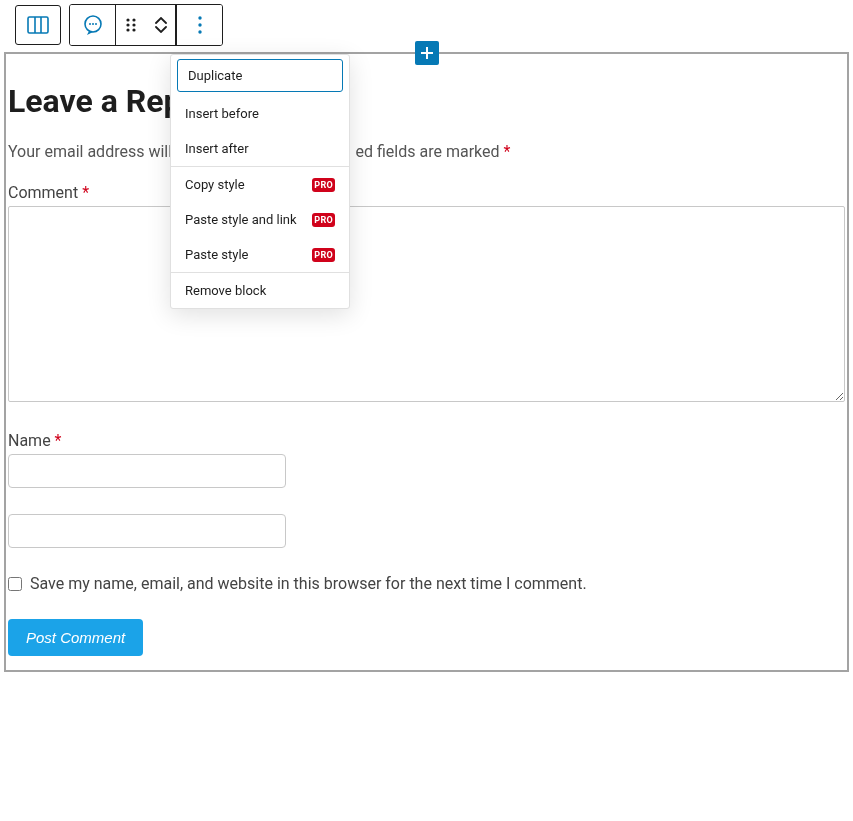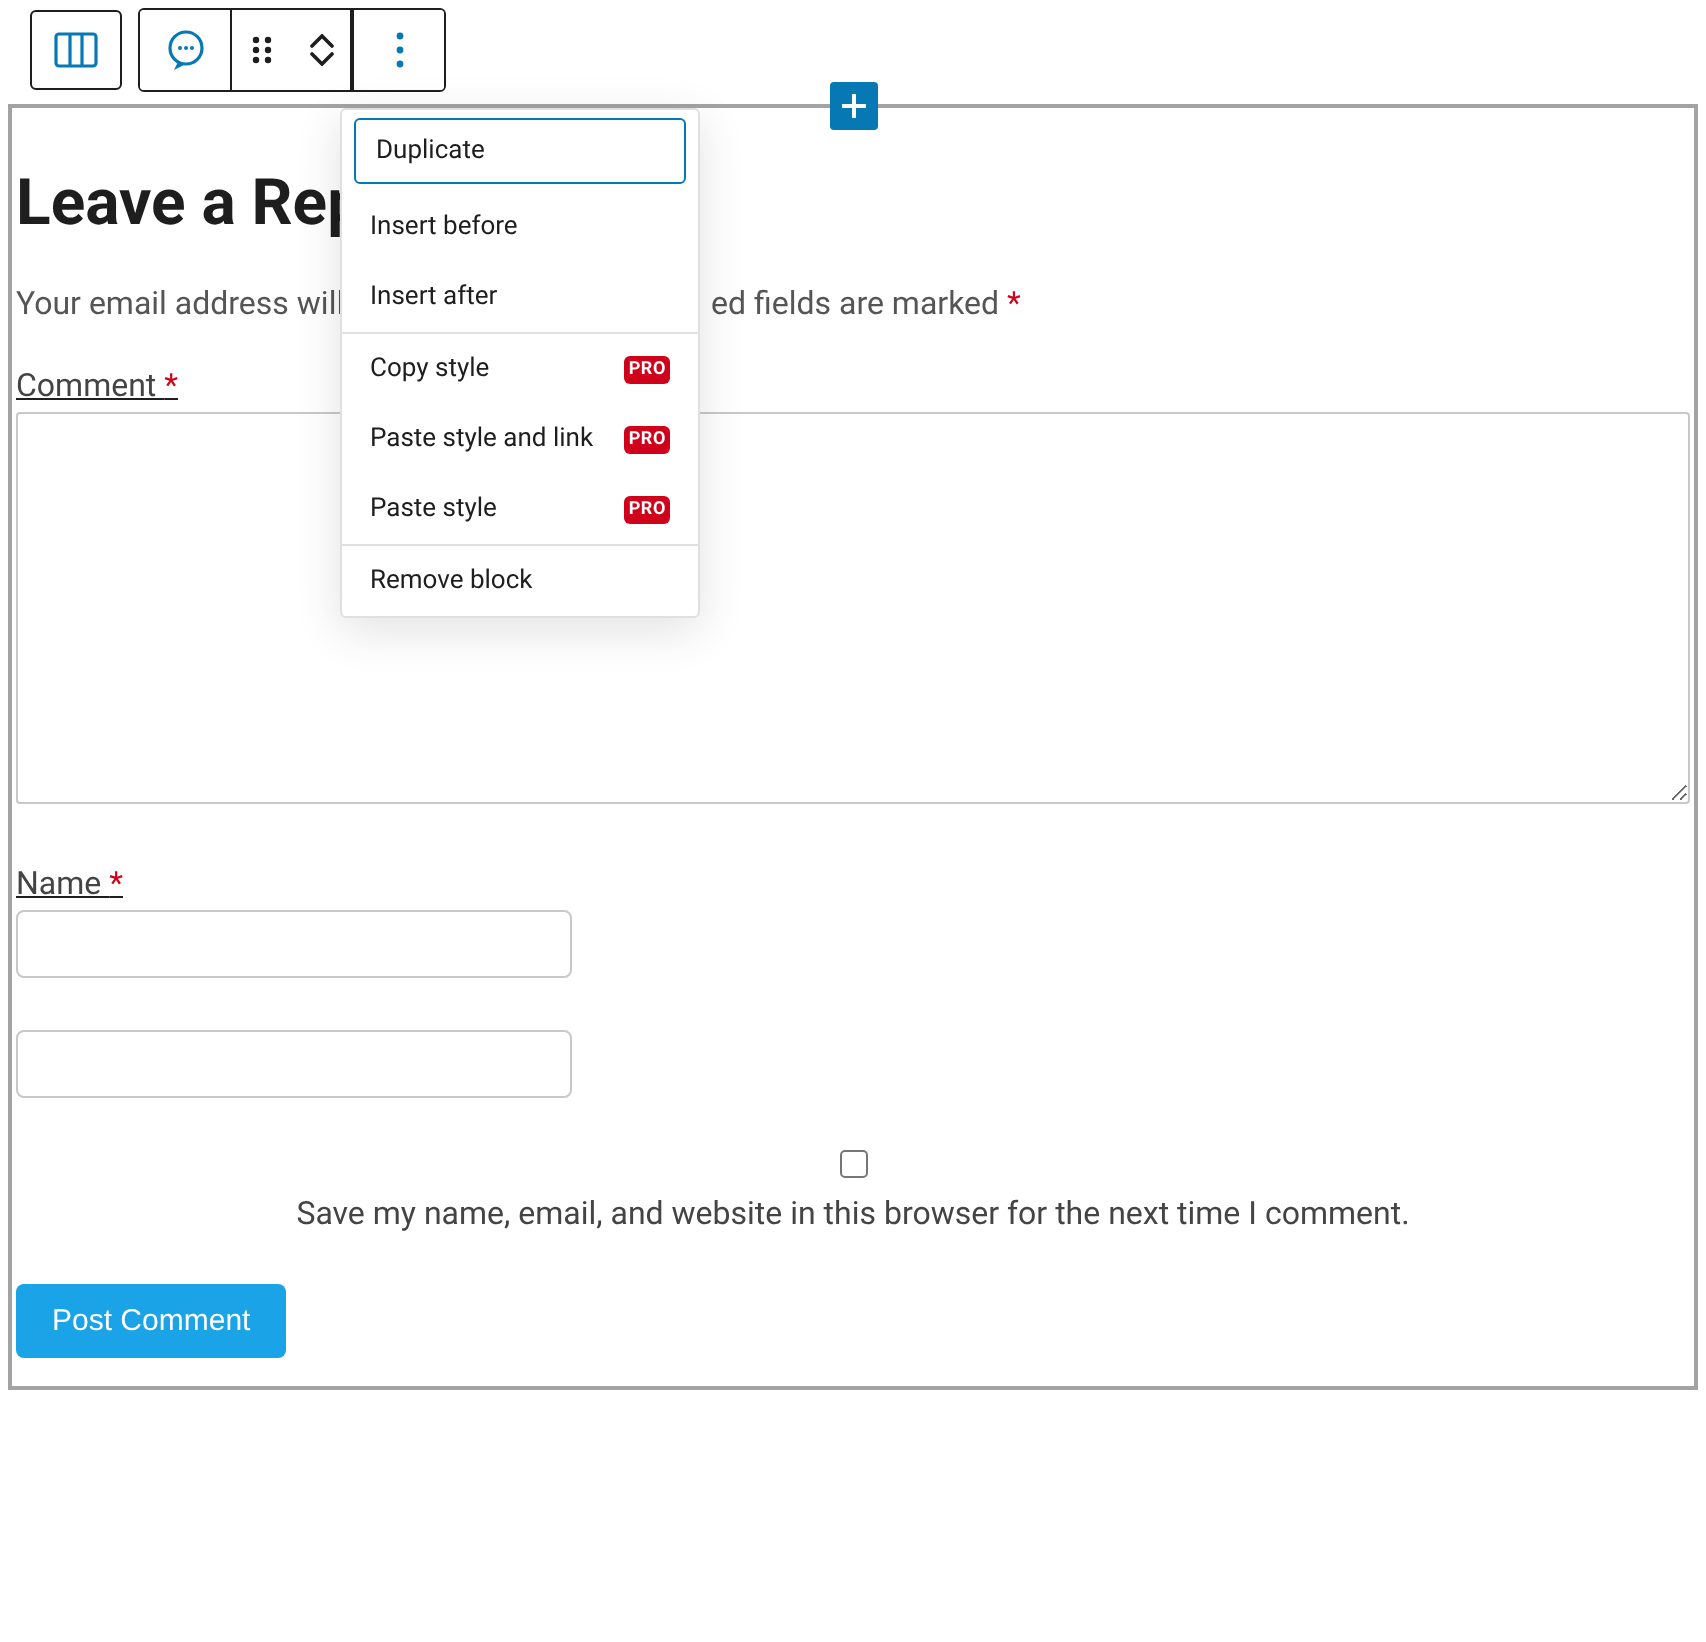--- a/index.html
+++ b/index.html
@@ -76,21 +76,21 @@
       font-weight: 700;
       margin-bottom: 22px;
       color: #1e1e1e;
     }
     .help-text {
       color: #555;
       font-size: 16px;
       margin-bottom: 22px;
     }
     .required { color: #d0021b; }
-    .field-group { margin-bottom: 26px; text-decoration: underline; }
+    .field-group { margin-bottom: 26px; }
     .field-label {
       display: block;
       font-size: 16px;
       color: #444;
       margin-bottom: 4px;
     }
     .textarea {
       width: 100%;
       height: 196px;
       border: 1px solid #c8c8c8;
@@ -107,33 +107,33 @@
       border-radius: 4px;
       padding: 4px 8px;
       font-family: inherit;
       font-size: 14px;
     }
     .checkbox-row {
       display: flex;
       align-items: center;
       gap: 8px;
       margin-bottom: 26px;
-      flex-direction: column;
     }
     .checkbox-row input { width: 14px; height: 14px; }
     .checkbox-row label { font-size: 16px; color: #444; }
     .submit-btn {
       background: #1ba3e8;
       color: #fff;
       border: none;
       padding: 10px 18px;
       font-size: 15px;
       font-weight: 500;
       border-radius: 4px;
       cursor: pointer;
+      font-style: italic;
     }
 
     
     .dropdown {
       position: absolute;
       top: 0px;
       left: 164px;
       width: 180px;
       background: #fff;
       border: 1px solid #e0e0e0;

